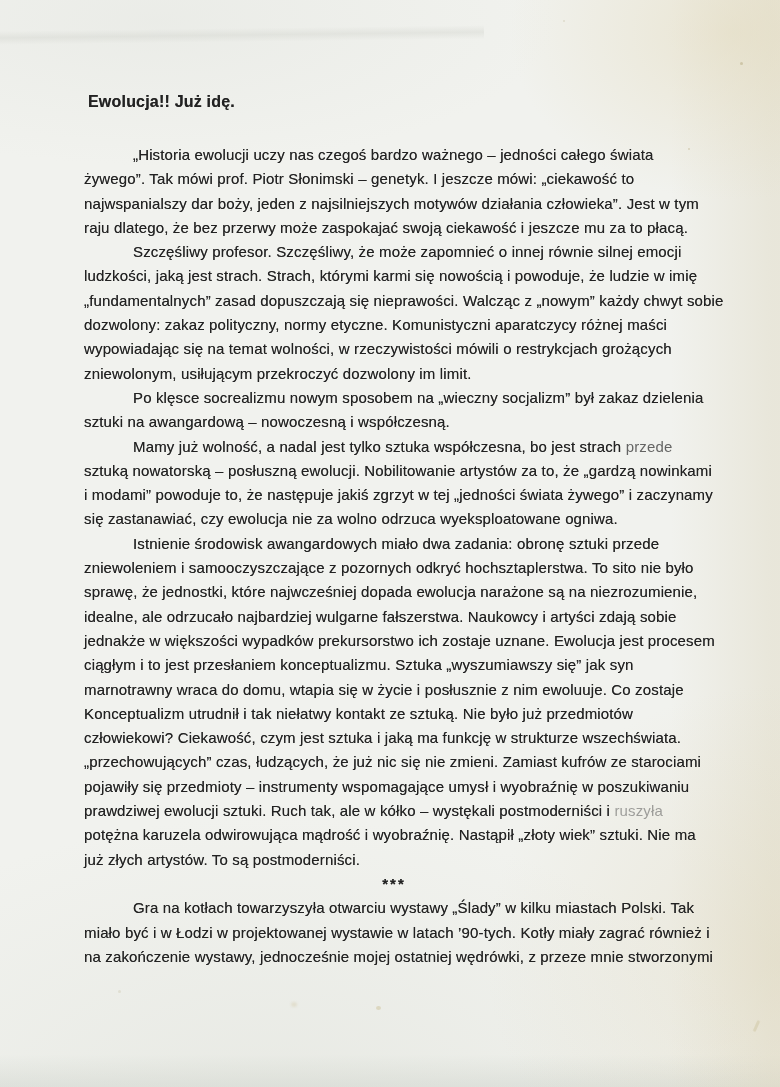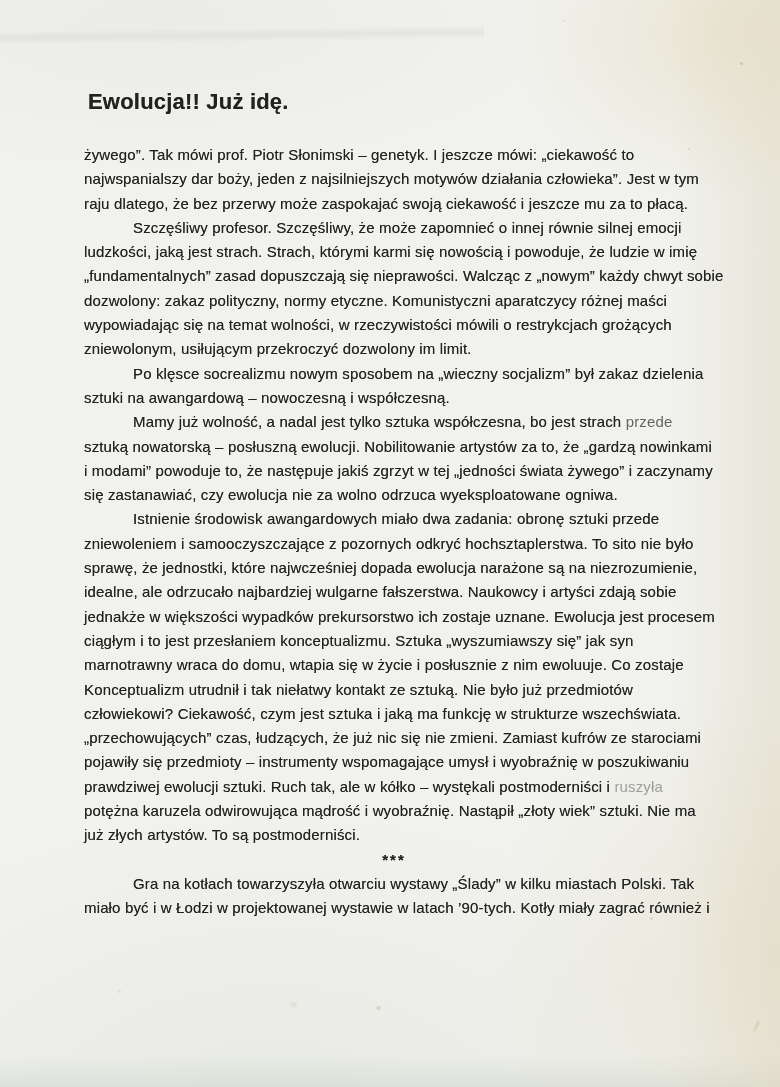--- a/index.html
+++ b/index.html
@@ -53,21 +53,21 @@
     top: 90px;
     width: 632px;
     color: #222;
     font-size: 15px;
     line-height: 24.3px;
     letter-spacing: 0.15px;
     text-shadow: 0 0 0.5px rgba(40,40,40,0.65);
   }
   .doc-title {
     font-weight: bold;
-    font-size: 22px;
+    font-size: 16px;
     margin: 0 0 29px 4px;
     line-height: 24px;
     letter-spacing: 0.2px;
   }
   .paragraph { margin: 0; }
   .line { white-space: nowrap; }
   .line.first { padding-left: 49px; }
   .faded-strong { color: rgba(90,90,90,0.55); text-shadow: none; margin-top: 40px; }
   .faded-mild   { color: rgba(60,60,60,0.78); text-shadow: none; }
   .separator-line {
@@ -89,20 +89,21 @@
   <div class="speck s4"></div>
   <div class="speck s5"></div>
   <div class="speck s6"></div>
   <div class="speck s7"></div>
   <div class="speck s8"></div>
 
   <div class="text-block">
     <h1 class="doc-title">Ewolucja!! Już idę.</h1>
     <div id="doc-body">
         <div class="paragraph">
+          <div class="line first">„Historia ewolucji uczy nas czegoś bardzo ważnego – jedności całego świata</div>
           <div class="line">żywego”. Tak mówi prof. Piotr Słonimski – genetyk. I jeszcze mówi: „ciekawość to</div>
           <div class="line">najwspanialszy dar boży, jeden z najsilniejszych motywów działania człowieka”. Jest w tym</div>
           <div class="line">raju dlatego, że bez przerwy może zaspokajać swoją ciekawość i jeszcze mu za to płacą.</div>
         </div>
         <div class="paragraph">
           <div class="line first">Szczęśliwy profesor. Szczęśliwy, że może zapomnieć o innej równie silnej emocji</div>
           <div class="line">ludzkości, jaką jest strach. Strach, którymi karmi się nowością i powoduje, że ludzie w imię</div>
           <div class="line">„fundamentalnych” zasad dopuszczają się nieprawości. Walcząc z „nowym” każdy chwyt sobie</div>
           <div class="line">dozwolony: zakaz polityczny, normy etyczne. Komunistyczni aparatczycy różnej maści</div>
           <div class="line">wypowiadając się na temat wolności, w rzeczywistości mówili o restrykcjach grożących</div>
@@ -131,16 +132,17 @@
           <div class="line">„przechowujących” czas, łudzących, że już nic się nie zmieni. Zamiast kufrów ze starociami</div>
           <div class="line">pojawiły się przedmioty – instrumenty wspomagające umysł i wyobraźnię w poszukiwaniu</div>
           <div class="line"><span>prawdziwej ewolucji sztuki. Ruch tak, ale w kółko – wystękali postmoderniści i </span><span class="faded-strong">ruszyła</span></div>
           <div class="line">potężna karuzela odwirowująca mądrość i wyobraźnię. Nastąpił „złoty wiek” sztuki. Nie ma</div>
           <div class="line">już złych artystów. To są postmoderniści.</div>
         </div>
         <div class="separator-line">***</div>
         <div class="paragraph">
           <div class="line first">Gra na kotłach towarzyszyła otwarciu wystawy „Ślady” w kilku miastach Polski. Tak</div>
           <div class="line">miało być i w Łodzi w projektowanej wystawie w latach ’90-tych. Kotły miały zagrać również i</div>
+          <div class="line">na zakończenie wystawy, jednocześnie mojej ostatniej wędrówki, z przeze mnie stworzonymi</div>
         </div>
       </div>
   </div>
 </div>
 
 </body></html>

